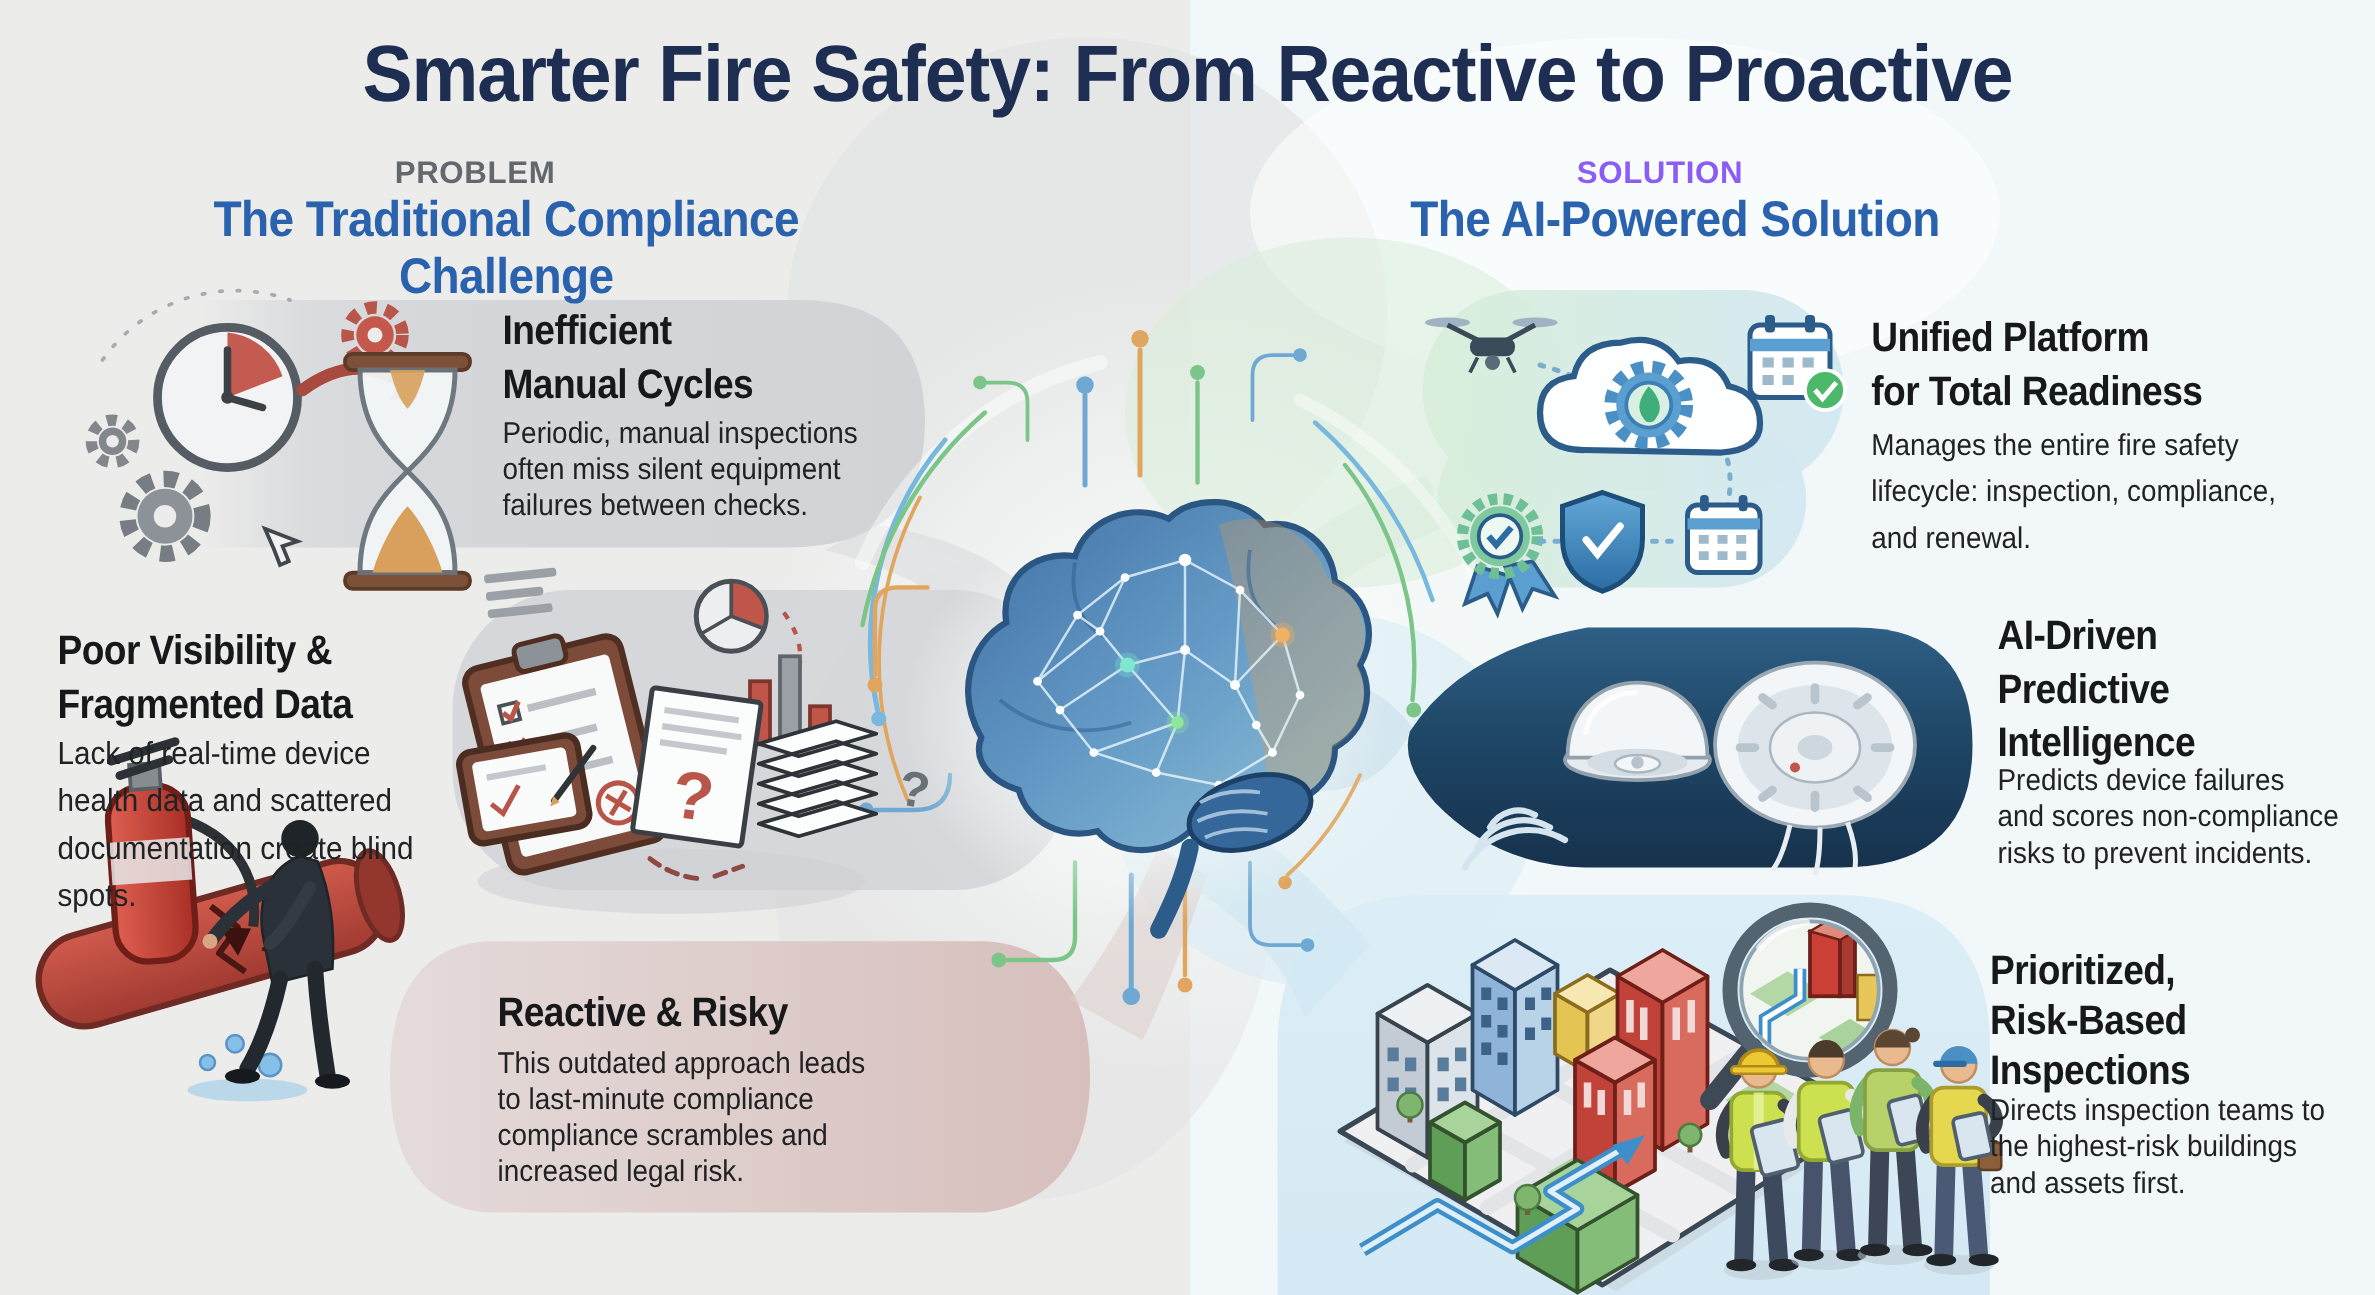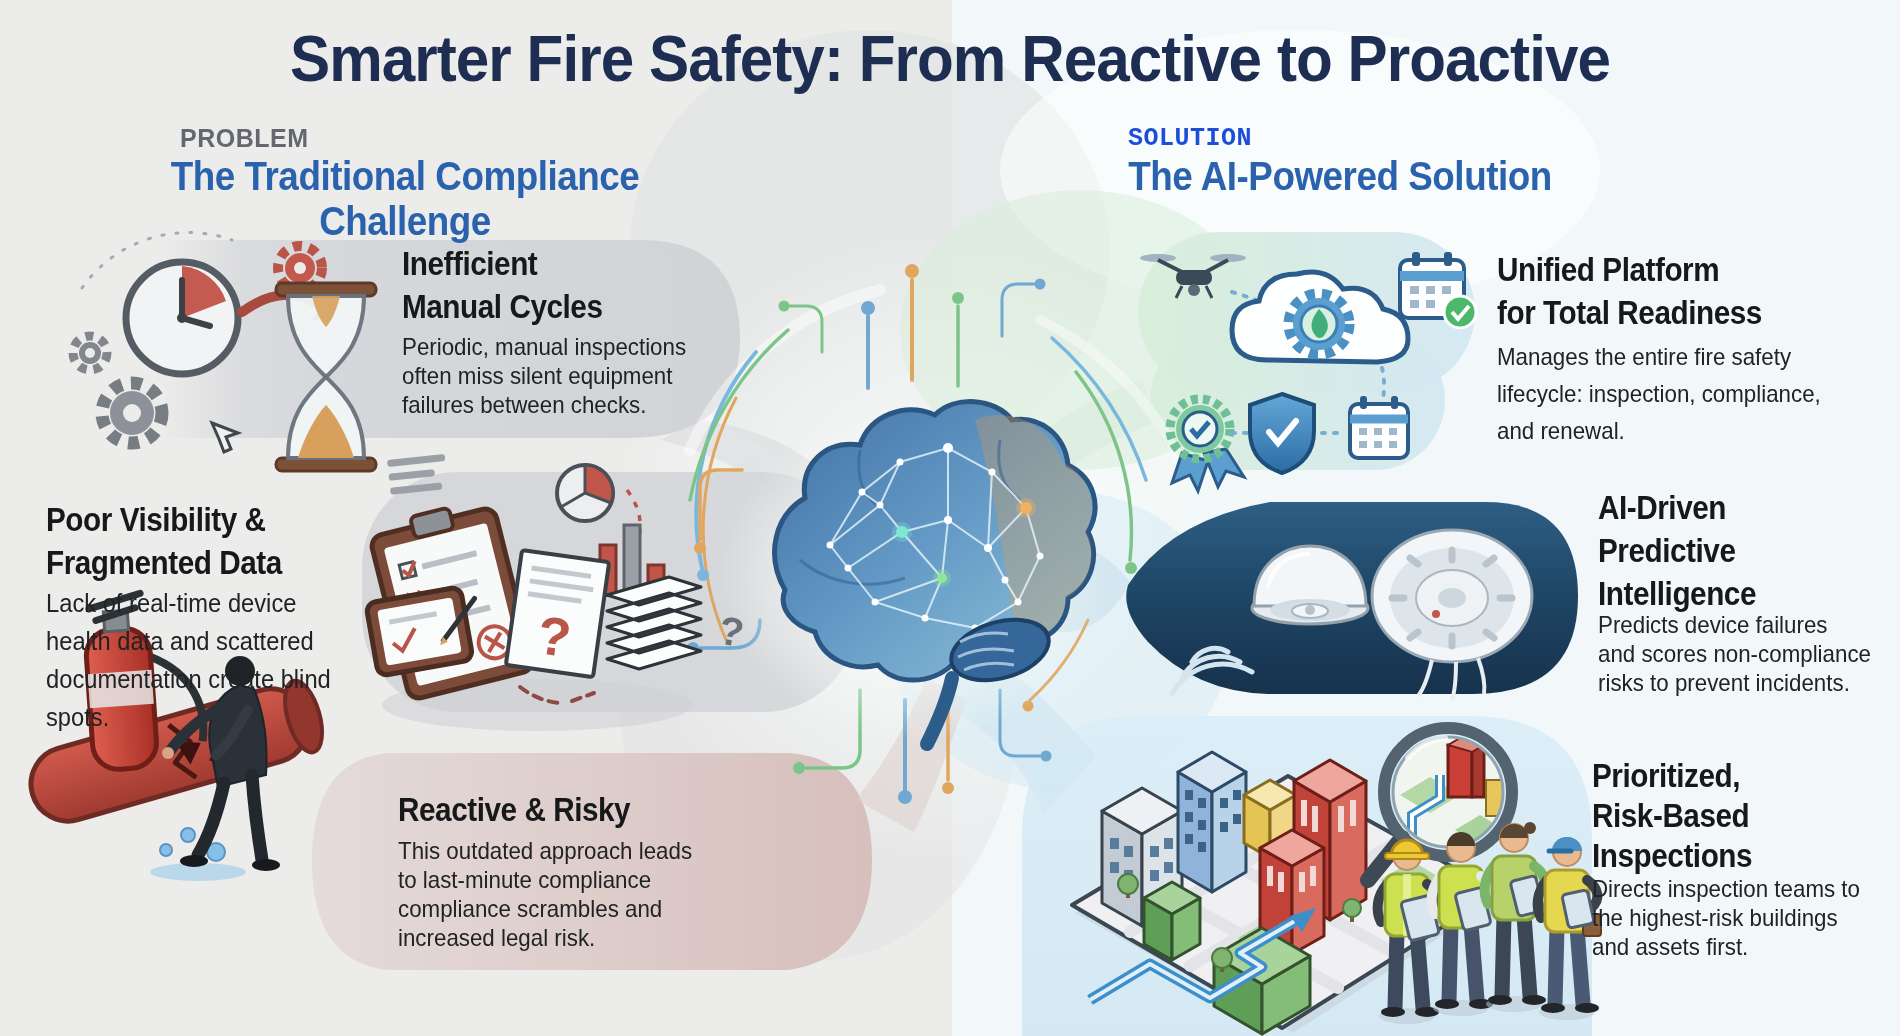--- a/index.html
+++ b/index.html
@@ -2,23 +2,23 @@
 <html><head>
 <meta charset="utf-8">
 <style>
   html,body{margin:0;padding:0;background:#ececeb;}
   #stage{position:relative;width:1900px;height:1036px;overflow:hidden;
          font-family:"Liberation Sans","DejaVu Sans",sans-serif;}
   #bg{position:absolute;left:0;top:0;}
   .txt{position:absolute;z-index:5;}
   #title{left:0;top:22px;width:1900px;text-align:center;font-size:64px;font-weight:bold;
          color:#1d2e52;letter-spacing:-1px;transform:scaleX(.94);}
-  .kicker{font-weight:bold;font-size:25px;letter-spacing:.5px;width:400px;}
+  .kicker{font-weight:bold;font-size:25px;letter-spacing:.5px;text-align:center;width:400px;}
   #p-kicker{left:180px;top:124px;color:#64686e;}
-  #s-kicker{left:1128px;top:124px;color:#1d4ed8;font-family:Liberation Mono, monospace;}
+  #s-kicker{left:1128px;top:124px;color:#8b5cf6;}
   .sec-heading{font-size:40px;font-weight:bold;color:#2a62ae;width:700px;text-align:center;
                transform:scaleX(.92);letter-spacing:-.5px;}
   #p-heading{left:55px;top:154px;}
   #s-heading{left:990px;top:154px;}
   .item-title{font-size:33px;font-weight:bold;color:#17181a;line-height:43px;
               white-space:pre-line;transform:scaleX(.9);transform-origin:0 0;letter-spacing:-.5px;}
   .item-body{font-size:24px;color:#212224;line-height:29px;white-space:pre-line;
              transform:scaleX(.93);transform-origin:0 0;}
   #p1t{left:402px;top:242px;}  #p1b{left:402px;top:332px;}
   #p2t{left:46px;top:498px;}   #p2b{left:46px;top:584px;font-size:25.5px;line-height:38px;}

